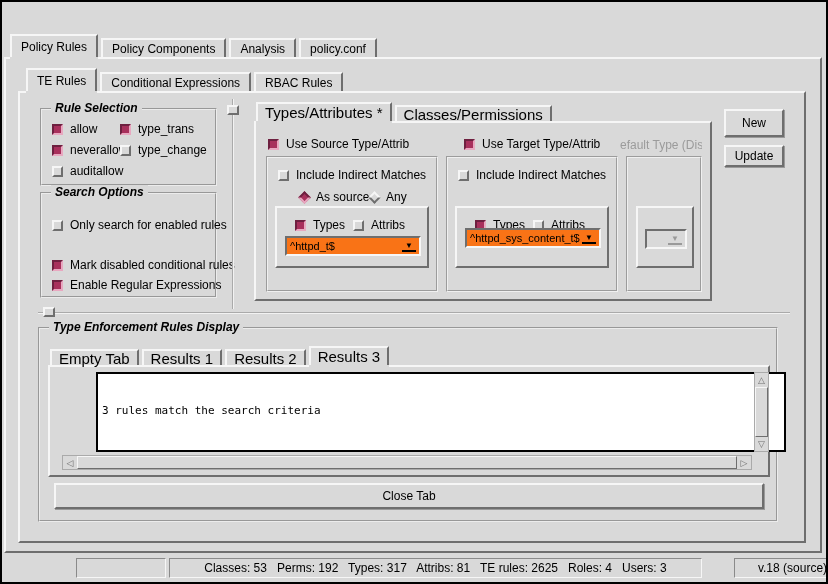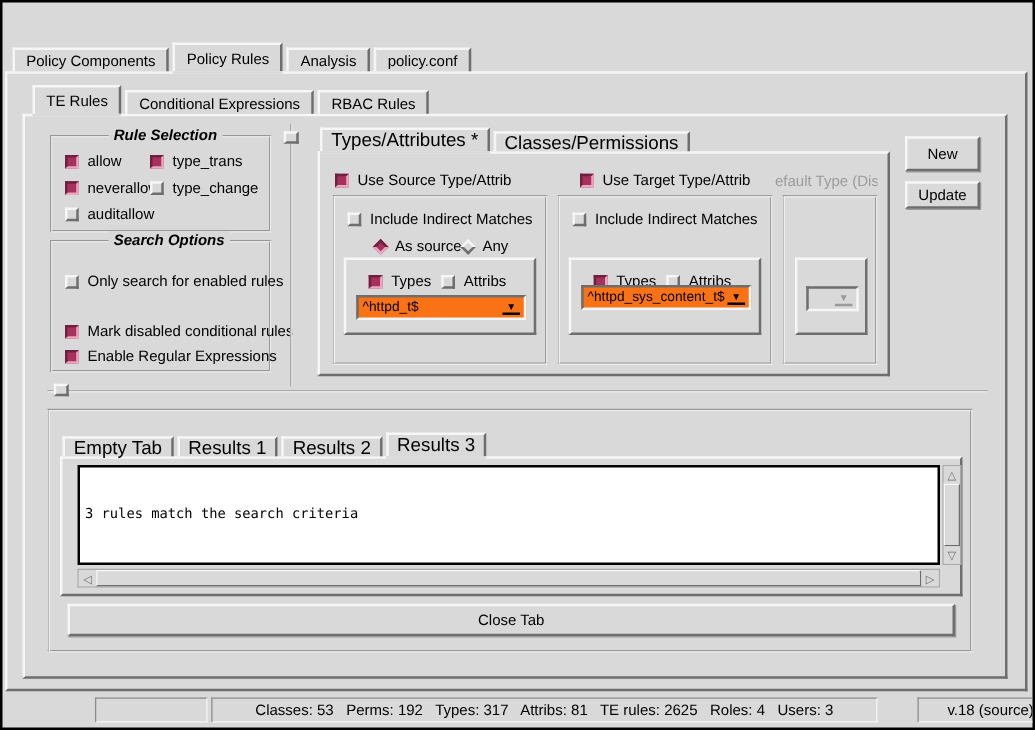--- a/index.html
+++ b/index.html
@@ -27,21 +27,21 @@
     height:19px; line-height:18px; margin-right:3px; white-space:nowrap; }
   .tab.active { height:23px; line-height:22px; z-index:6; }
   .tab.active::after { content:""; position:absolute; left:-2px; right:-2px; bottom:-2px;
     height:2px; background:#d9d9d9; }
   .tabrow.small .tab { height:16px; line-height:15px; font-size:15px; padding:0 7px;margin-top:40px; }
   .tabrow.small .tab.active { height:19px; line-height:18px; }
 
   
   .grp { position:absolute; border:2px groove #ececec; }
   .grp-label { position:absolute; top:-9px; left:9px; background:#d9d9d9; padding:0 4px;
-    font-weight:bold; font-style:italic; white-space:nowrap;margin-left:36px; }
+    font-weight:bold; font-style:italic; white-space:nowrap; }
 
   
   .check { position:absolute; display:flex; align-items:center; gap:7px; white-space:nowrap; height:14px; }
   .box { width:11px; height:11px; flex:0 0 11px; background:#d9d9d9;
     border:2px solid; border-color:#f6f6f6 #6e6e6e #6e6e6e #f6f6f6; }
   .box.on { background:#a8305c; border-color:#6e2040 #e8a8c0 #e8a8c0 #6e2040; }
   .diamond { width:9px; height:9px; flex:0 0 9px; background:#d9d9d9; transform:rotate(45deg);
     border:2px solid; border-color:#f6f6f6 #6e6e6e #6e6e6e #f6f6f6; }
   .diamond.on { background:#a8305c; border-color:#6e2040 #e8a8c0 #e8a8c0 #6e2040; }
 
@@ -61,42 +61,42 @@
 
   
   .sash-h { position:absolute; height:2px; background:#c6c6c6; border-top:1px solid #aaa; border-bottom:1px solid #f2f2f2; }
   .sash-v { position:absolute; width:2px;  background:#c6c6c6; border-left:1px solid #aaa; border-right:1px solid #f2f2f2; }
   .sash-handle { position:absolute; width:12px; height:10px; background:#d9d9d9;
     border:2px solid; border-color:#f6f6f6 #6e6e6e #6e6e6e #f6f6f6; }
 
   
   .textarea { position:absolute; background:#fff; border:2px solid #000;
     font-family:"DejaVu Sans Mono","Liberation Mono",monospace; font-size:11px; line-height:14px;
-    padding:2px 4px; white-space:pre; overflow:hidden; }
+    padding:2px 4px; white-space:pre; overflow:hidden;margin-left:34px; }
 
   
   .scroll { position:absolute; background:#cfcfcf; border:1px solid #aaa; display:flex; }
   .scroll.v { flex-direction:column; }
   .sc-arrow { flex:0 0 14px; display:flex; align-items:center; justify-content:center;
     color:#707070; font-size:9px; background:#d9d9d9; }
   .sc-thumb { flex:1; background:#d9d9d9; border:1px solid; border-color:#f6f6f6 #6e6e6e #6e6e6e #f6f6f6; }
 
   .dim { color:#9b9b9b; }
   .statusseg { position:absolute; height:20px; display:flex; align-items:center; justify-content:center;
     border:1px solid; border-color:#8a8a8a #f6f6f6 #f6f6f6 #8a8a8a; white-space:pre; font-size:12px; }
 </style>
 </head>
 <body>
 
 <div id="win">
 
 
   <div class="tabrow" style="left:8px; top:32px; height:23px;">
+    <div class="tab active">Policy Rules</div>
     <div class="tab">Policy Components</div>
-    <div class="tab active">Policy Rules</div>
     <div class="tab">Analysis</div>
     <div class="tab">policy.conf</div>
   </div>
 
   <div class="abs raised" style="left:2px; top:55px; width:818px; height:496px;"></div>
 
   <div class="tabrow" style="left:24px; top:66px; height:23px;">
     <div class="tab active">TE Rules</div>
     <div class="tab">Conditional Expressions</div>
     <div class="tab">RBAC Rules</div>
@@ -224,20 +224,21 @@
       </div>
     </div>
 
     <div class="btn" style="left:704px; top:16px; width:60px; height:28px;">New</div>
     <div class="btn" style="left:704px; top:52px; width:60px; height:22px;">Update</div>
 
     <div class="sash-h" style="left:18px; top:219px; width:752px;"></div>
     <div class="sash-handle" style="left:23px; top:214px;"></div>
 
     <div class="grp" style="left:18px; top:234px; width:740px; height:195px;">
+      <span class="grp-label">Type Enforcement Rules Display</span>
 
       <div class="tabrow small" style="left:10px; top:14px; height:22px;">
         <div class="tab">Empty Tab</div>
         <div class="tab">Results 1</div>
         <div class="tab">Results 2</div>
         <div class="tab active">Results 3</div>
       </div>
 
       <div class="abs raised" style="left:8px; top:36px; width:722px; height:112px;">
         <div class="textarea" style="left:12px; top:5px; width:690px; height:80px;">

